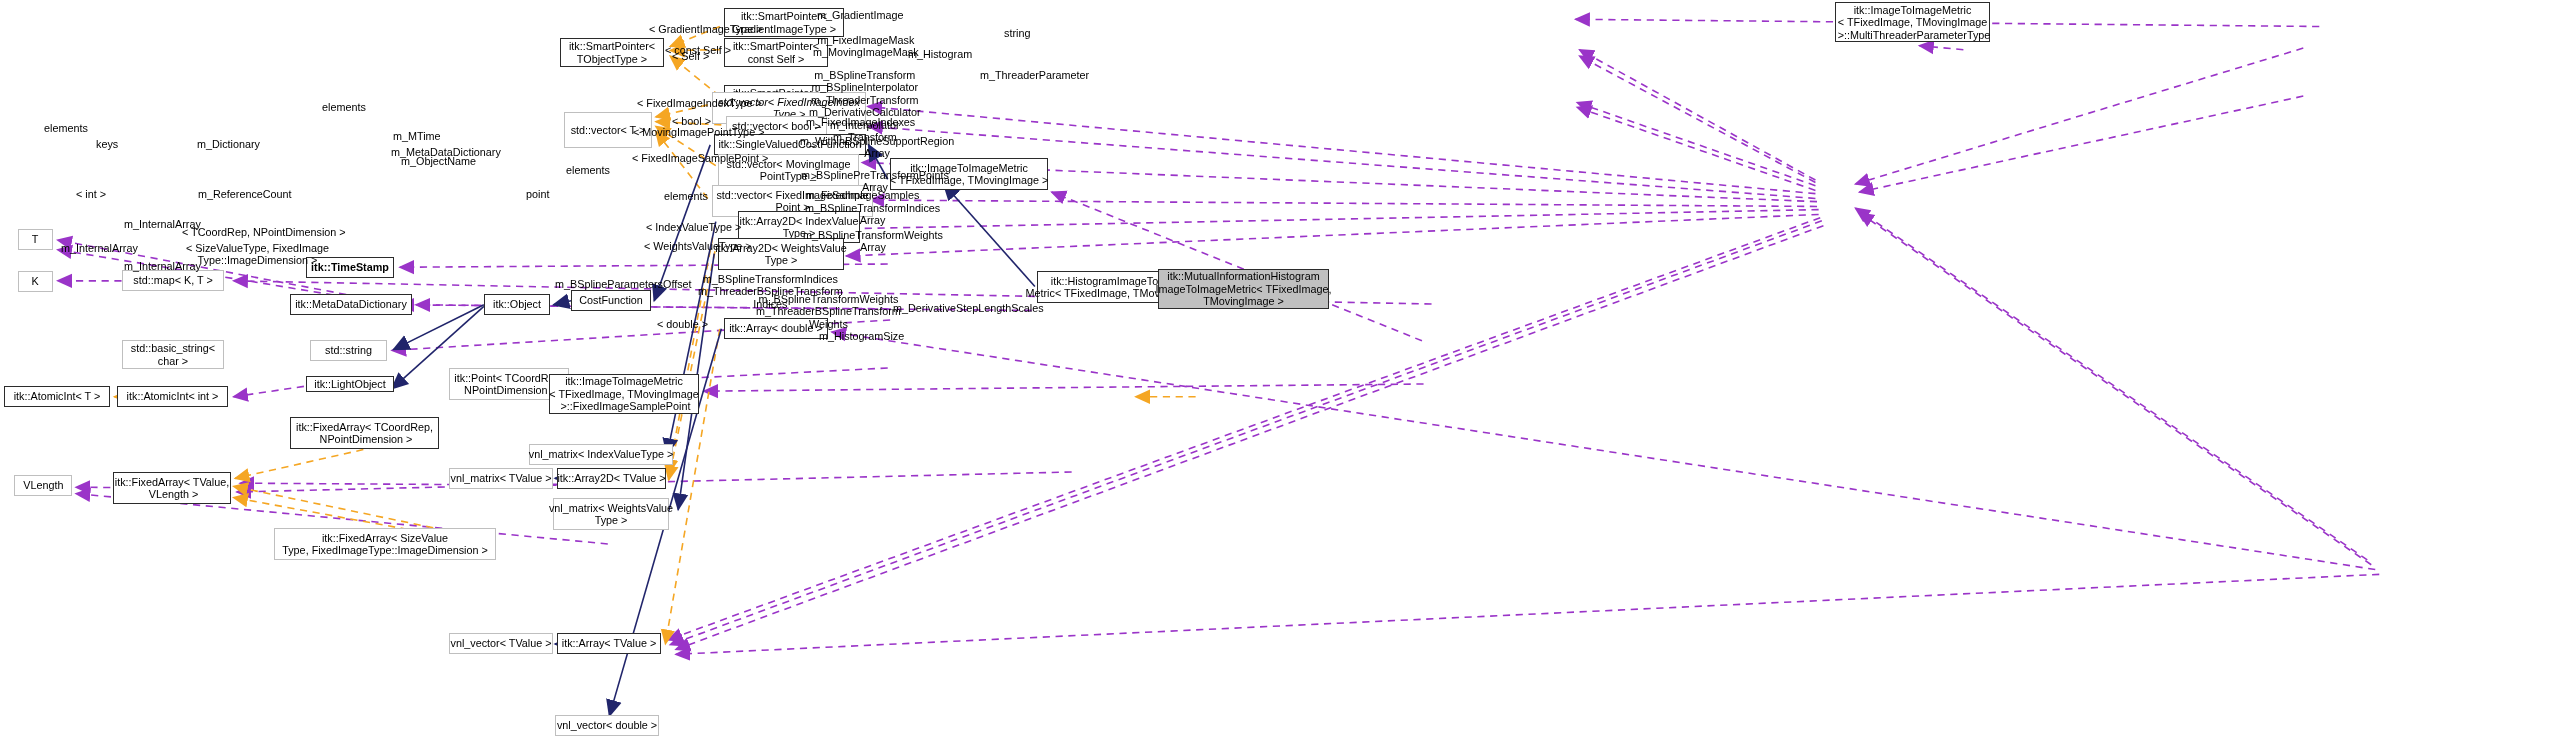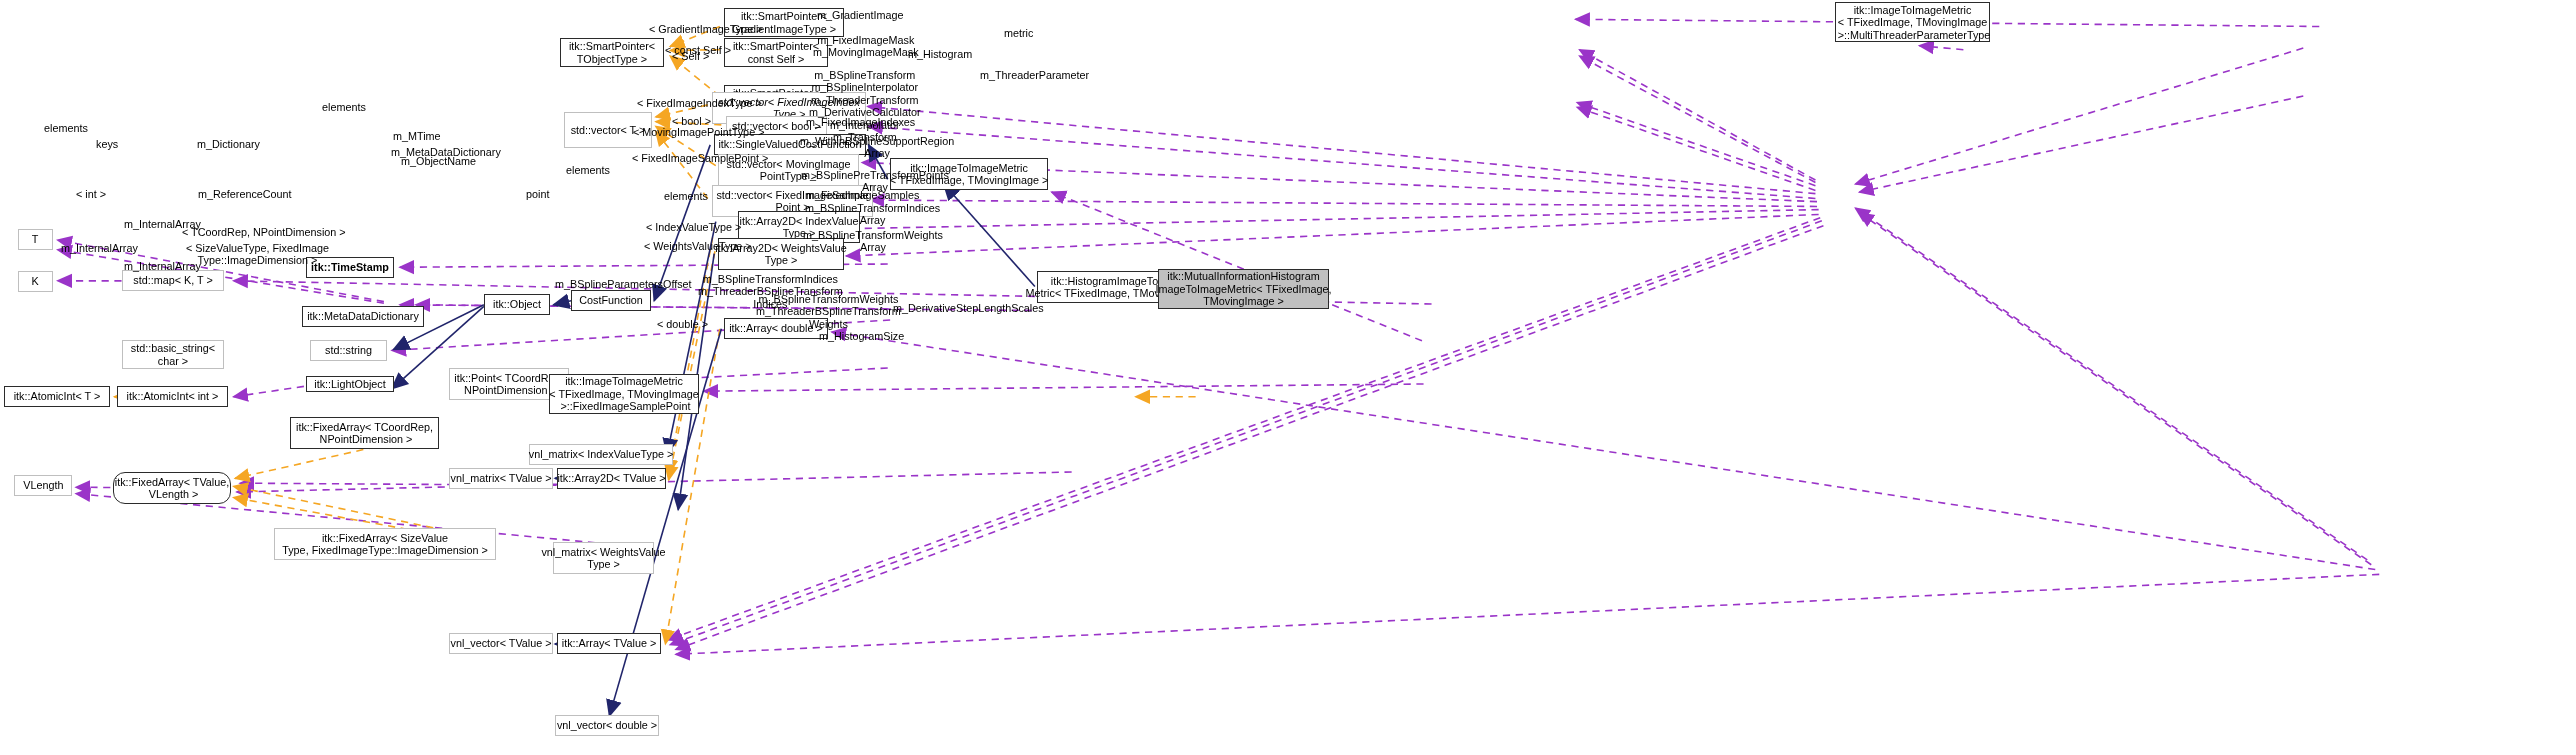--- a/index.html
+++ b/index.html
@@ -109,36 +109,36 @@
 
   <div id="nodes-layer">
       <div class="node thin" style="left: 17.6px; top: 229px; width: 35px; height: 21px;">T</div>
       <div class="node thin" style="left: 17.6px; top: 271px; width: 35px; height: 21px;">K</div>
       <div class="node thin" style="left: 122px; top: 270px; width: 102px; height: 21px;">std::map&lt; K, T &gt;</div>
       <div class="node bold" style="left: 4px; top: 386px; width: 106px; height: 21px;">itk::AtomicInt&lt; T &gt;</div>
       <div class="node bold" style="left: 117px; top: 386px; width: 111px; height: 21px;">itk::AtomicInt&lt; int &gt;</div>
       <div class="node thin" style="left: 122px; top: 340px; width: 102px; height: 29px;">std::basic_string&lt;
 char &gt;</div>
       <div class="node thin" style="left: 14.4px; top: 475px; width: 58px; height: 21px;">VLength</div>
-      <div class="node bold" style="left: 113px; top: 472px; width: 118px; height: 32px; border-radius: 12px;">itk::FixedArray&lt; TValue,
+      <div class="node bold" style="left: 113px; top: 472px; width: 118px; height: 32px;">itk::FixedArray&lt; TValue,
  VLength &gt;</div>
       <div class="node thin" style="left: 274px; top: 528px; width: 222px; height: 32px;">itk::FixedArray&lt; SizeValue
 Type, FixedImageType::ImageDimension &gt;</div>
       <div class="node bold" style="left: 290px; top: 417px; width: 149px; height: 32px;">itk::FixedArray&lt; TCoordRep,
  NPointDimension &gt;</div>
       <div class="node thin" style="left: 310px; top: 340px; width: 77px; height: 21px;">std::string</div>
       <div class="node bold" style="left: 306px; top: 376px; width: 88px; height: 16px;">itk::LightObject</div>
       <div class="node bold" style="left: 306px; top: 257px; width: 88px; height: 21px; font-weight: bold;">itk::TimeStamp</div>
-      <div class="node bold" style="left: 302px; top: 294px; width: 122px; height: 21px; margin-top: 12px;">itk::MetaDataDictionary</div>
+      <div class="node bold" style="left: 290px; top: 294px; width: 122px; height: 21px;">itk::MetaDataDictionary</div>
       <div class="node bold" style="left: 484px; top: 294px; width: 66px; height: 21px;">itk::Object</div>
       <div class="node thin" style="left: 449px; top: 368px; width: 120px; height: 32px;">itk::Point&lt; TCoordRep,
  NPointDimension &gt;</div>
       <div class="node thin" style="left: 449px; top: 468px; width: 104px; height: 21px;">vnl_matrix&lt; TValue &gt;</div>
       <div class="node thin" style="left: 529px; top: 444px; width: 144px; height: 21px;">vnl_matrix&lt; IndexValueType &gt;</div>
-      <div class="node thin" style="left: 553px; top: 498px; width: 101px; height: 32px; margin-top: 44px;">vnl_matrix&lt; WeightsValue
+      <div class="node thin" style="left: 553px; top: 498px; width: 116px; height: 32px;">vnl_matrix&lt; WeightsValue
 Type &gt;</div>
       <div class="node thin" style="left: 449px; top: 633px; width: 104px; height: 21px;">vnl_vector&lt; TValue &gt;</div>
       <div class="node thin" style="left: 555px; top: 715px; width: 104px; height: 21px;">vnl_vector&lt; double &gt;</div>
       <div class="node bold" style="left: 557px; top: 468px; width: 109px; height: 21px;">itk::Array2D&lt; TValue &gt;</div>
       <div class="node bold" style="left: 557px; top: 633px; width: 104px; height: 21px;">itk::Array&lt; TValue &gt;</div>
       <div class="node bold" style="left: 571px; top: 290px; width: 80px; height: 21px;">CostFunction</div>
       <div class="node bold" style="left: 549px; top: 374px; width: 150px; height: 40px;">itk::ImageToImageMetric
 &lt; TFixedImage, TMovingImage
  &gt;::FixedImageSamplePoint</div>
       <div class="node bold" style="left: 560px; top: 38px; width: 104px; height: 29px;">itk::SmartPointer&lt;
@@ -225,17 +225,17 @@
       <div class="elabel" style="left: 555px; top: 278px;">m_BSplineParametersOffset</div>
       <div class="elabel" style="left: 698px; top: 273px;">m_BSplineTransformIndices
 m_ThreaderBSplineTransform
 Indices</div>
       <div class="elabel" style="left: 756px; top: 293px;">m_BSplineTransformWeights
 m_ThreaderBSplineTransform
 Weights</div>
       <div class="elabel" style="left: 893px; top: 302px;">m_DerivativeStepLengthScales</div>
       <div class="elabel" style="left: 819px; top: 330px;">m_HistogramSize</div>
       <div class="elabel" style="left: 908px; top: 48px;">m_Histogram</div>
-      <div class="elabel" style="left: 1004px; top: 27px;">metric</div>
+      <div class="elabel" style="left: 1004px; top: 27px;">string</div>
       <div class="elabel" style="left: 980px; top: 69px;">m_ThreaderParameter</div>
     </div>
 </div>
 
 
 </body></html>

